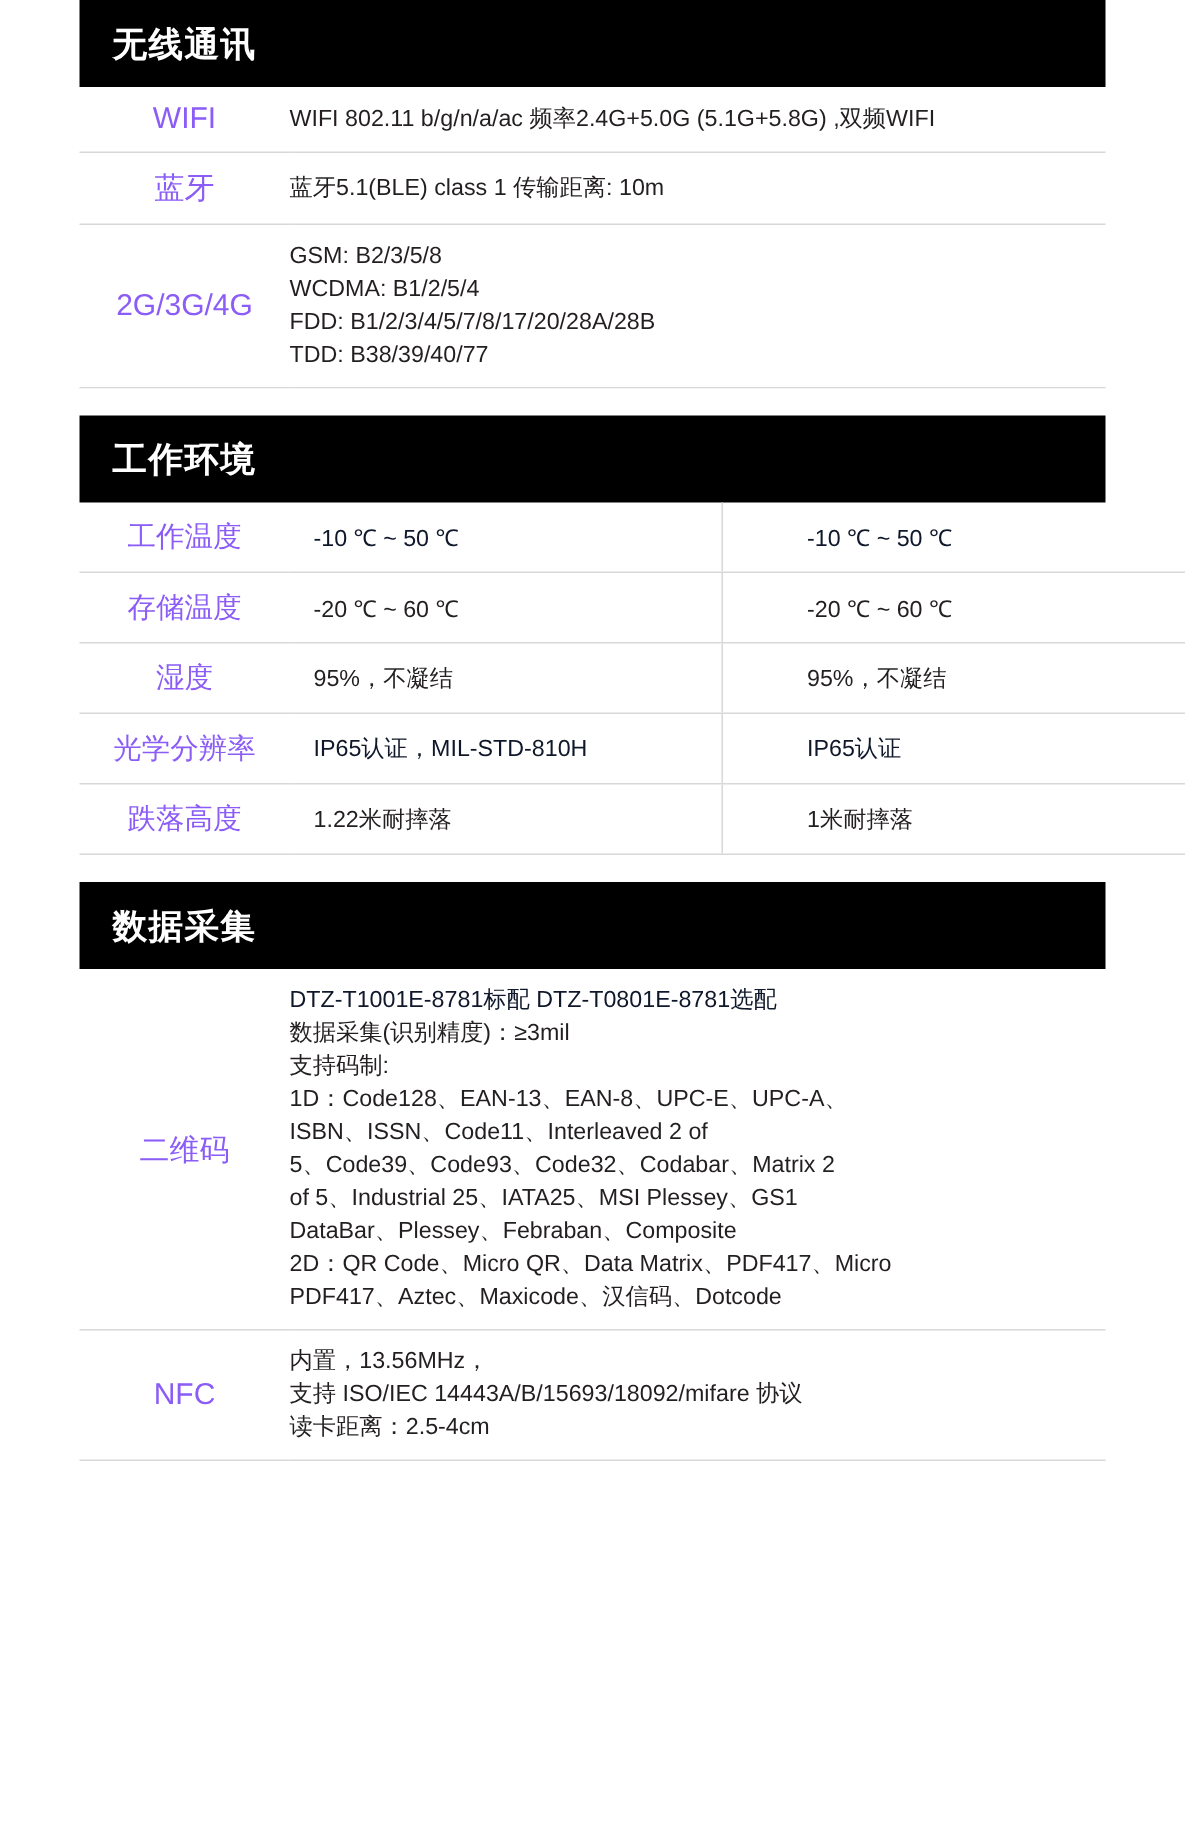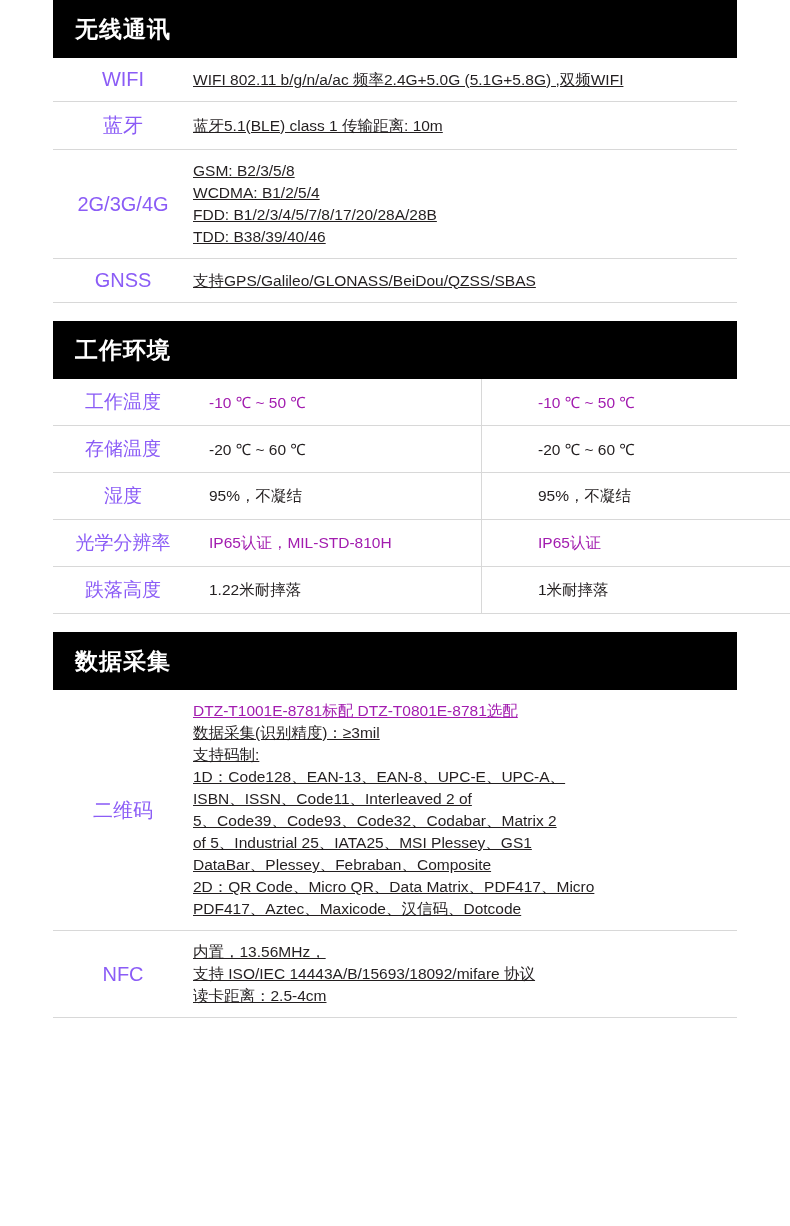--- a/index.html
+++ b/index.html
@@ -62,41 +62,41 @@
     padding-left: 0;
     padding-right: 0;
   }
   td.value {
     font-size: 15.5px;
     line-height: 22px;
     color: #231f20;
     padding-left: 16px;
     padding-right: 10px;
   }
-  td.value .line { display: block; text-decoration: underline; }
+  td.value .line { display: block; }
 
   
   table.env td.label {
     width: 140px;
     font-size: 19px;
     margin-top: 16px;
   }
   table.env td.col {
     width: 272px;
     font-size: 15.5px;
     padding-left: 16px;
   }
   table.env td.col.second {
     padding-left: 56px;
   }
   .sep-col {
     border-left: 1px solid #d8d8d8;
   }
   .orange {
-    color: #a21caf;
+    color: #0f172a;
   }
   .gap-block {
     height: 18px;
     background: #ffffff;
   }
   .nowrap { white-space: nowrap; }
 </style>
 </head>
 <body>
 
@@ -119,27 +119,21 @@
         <td class="value">
           <span class="line">蓝牙5.1(BLE) class 1      传输距离: 10m</span>
         </td>
       </tr>
       <tr>
         <td class="label">2G/3G/4G</td>
         <td class="value">
           <span class="line">GSM: B2/3/5/8</span>
           <span class="line">WCDMA: B1/2/5/4</span>
           <span class="line">FDD: B1/2/3/4/5/7/8/17/20/28A/28B</span>
-          <span class="line">TDD: B38/39/40/46</span>
-        </td>
-      </tr>
-      <tr>
-        <td class="label">GNSS</td>
-        <td class="value">
-          <span class="line">支持GPS/Galileo/GLONASS/BeiDou/QZSS/SBAS</span>
+          <span class="line">TDD: B38/39/40/77</span>
         </td>
       </tr>
     </tbody>
       </table>
 
     <div class="gap-block"></div>
 
     <div class="section-bar">
       <span class="title">工作环境</span>
     </div>

